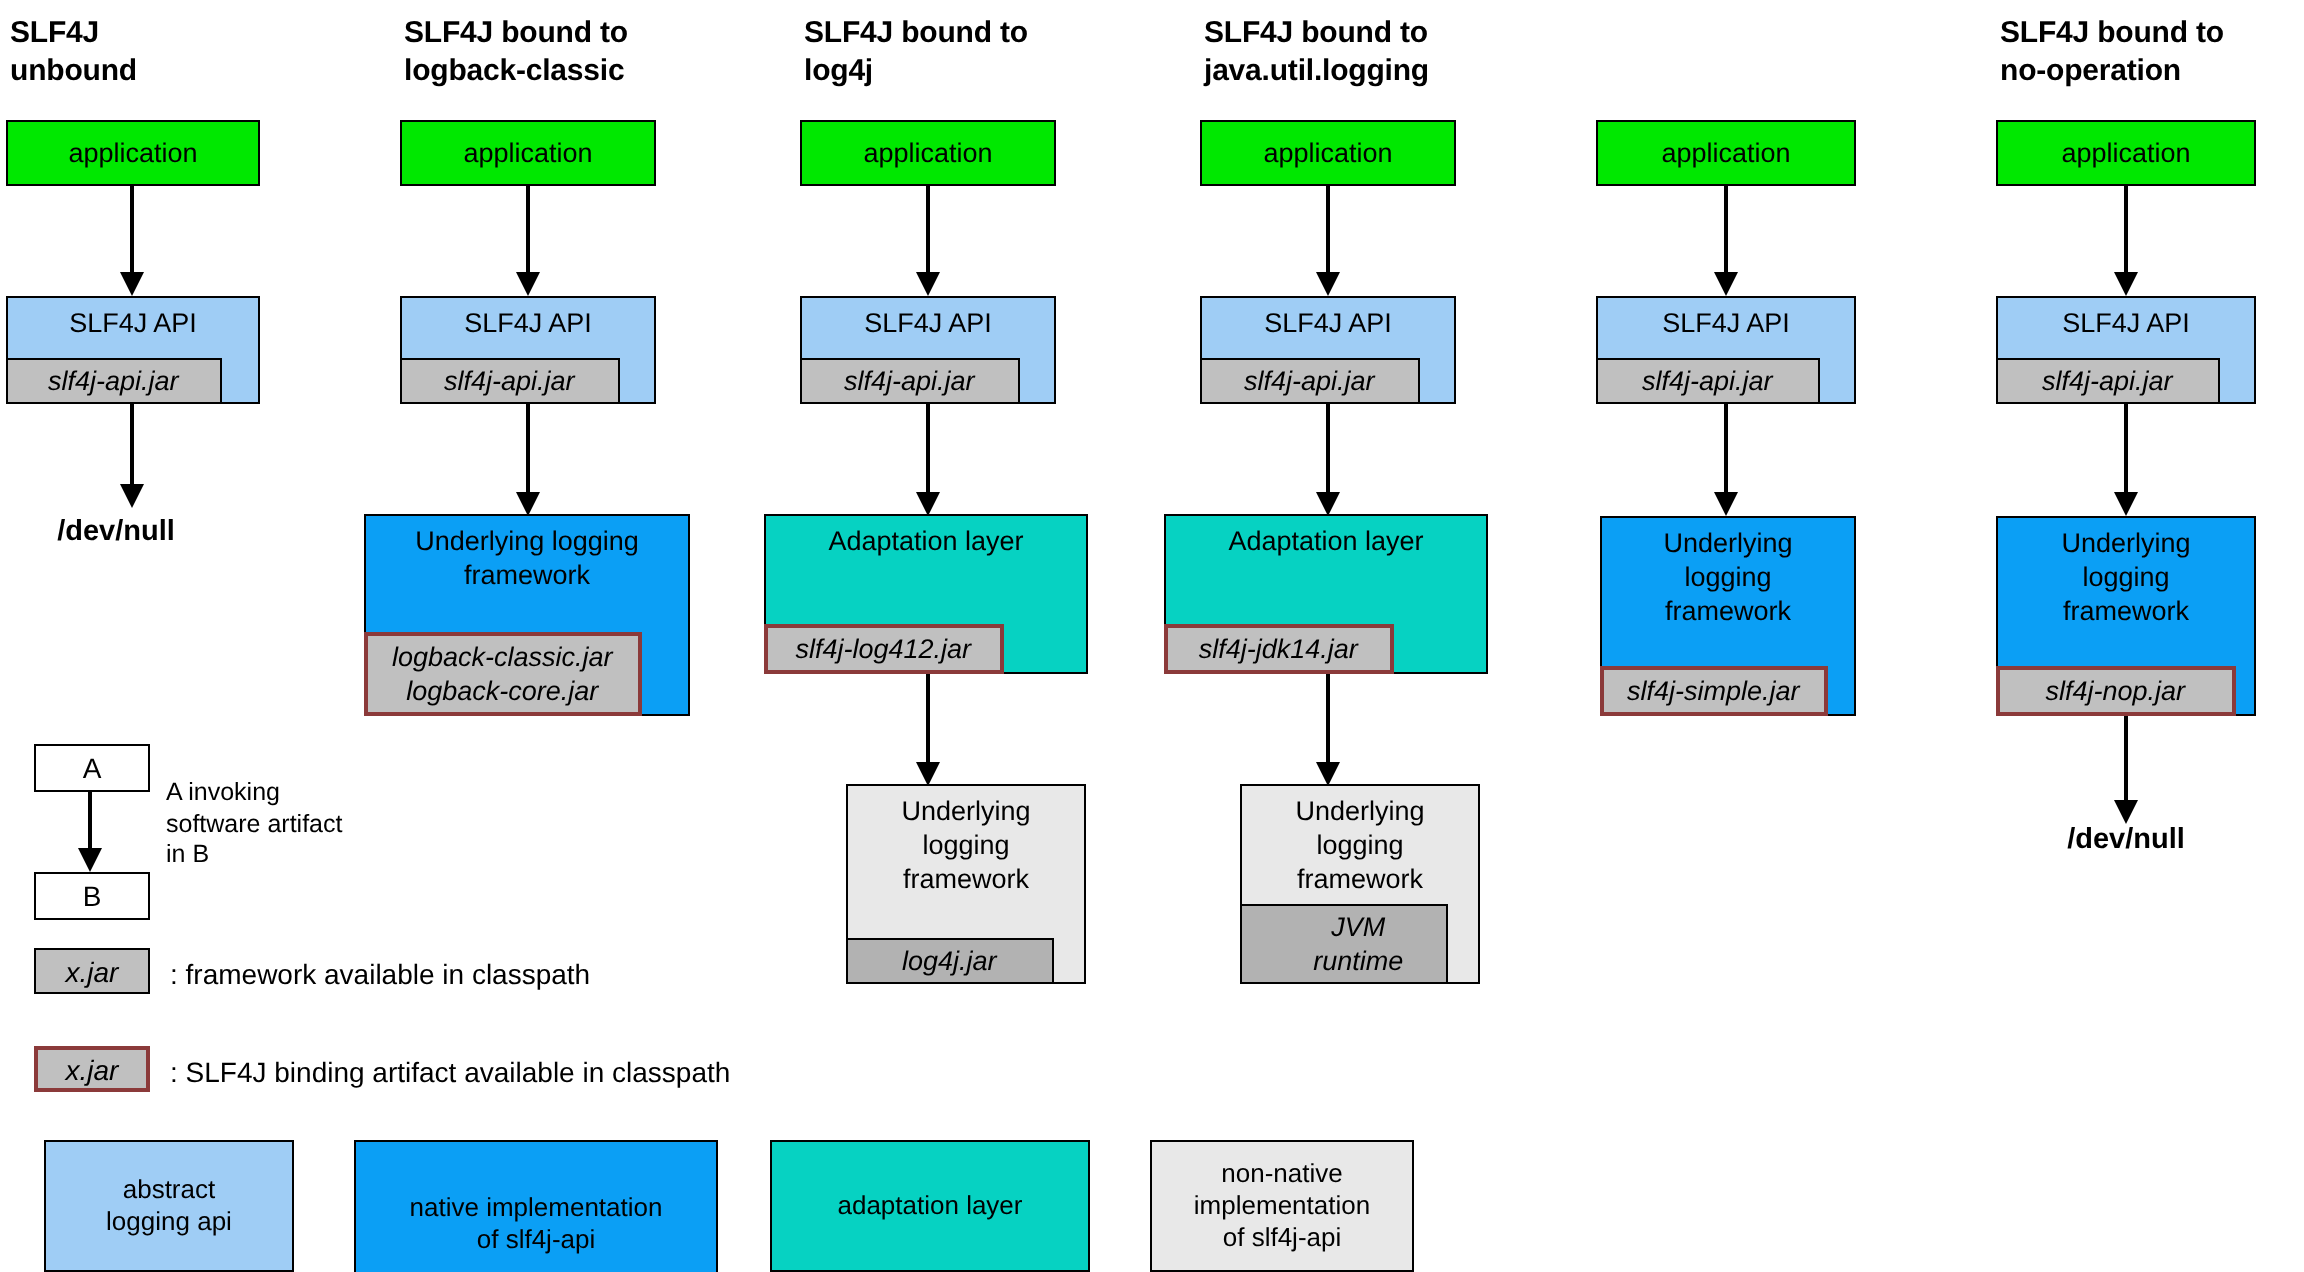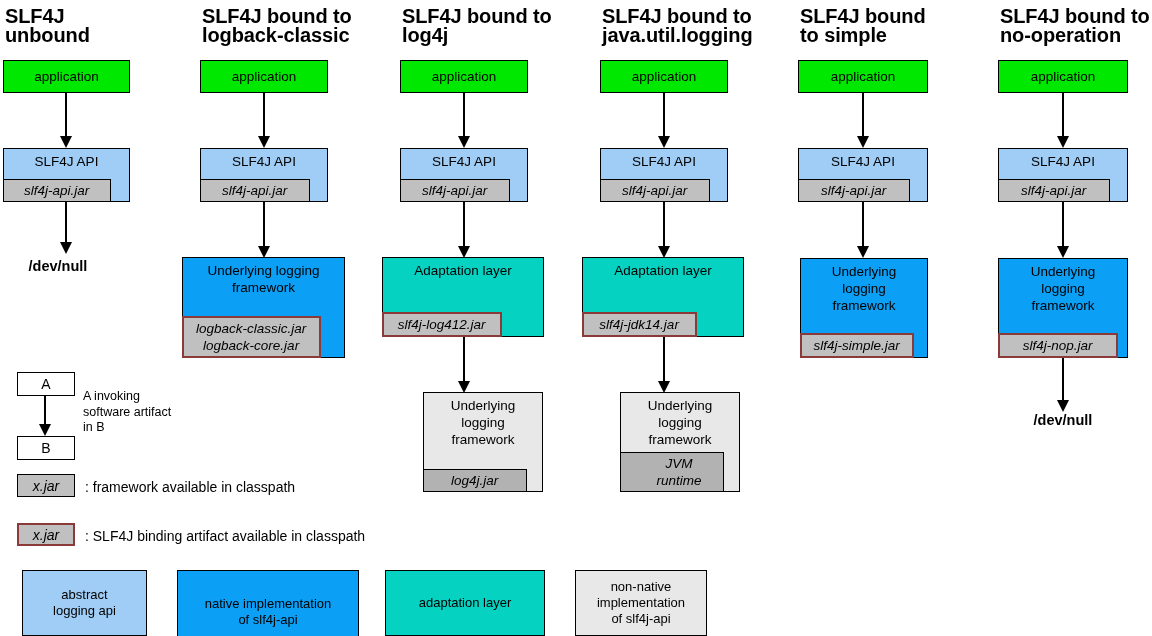--- a/index.html
+++ b/index.html
@@ -19,21 +19,21 @@
     position: absolute;
     left: 0; top: 0;
     width: 1152px;
     height: 636px;
   }
 
   
   .col-title {
     position: absolute;
     font-weight: bold;
-    font-size: 20px;
+    font-size: 15px;
     line-height: 19px;
     letter-spacing: -0.1px;
     white-space: pre-line;
   }
 
   
   .node {
     position: absolute;
     box-sizing: border-box;
     border: 1.4px solid #000000;
@@ -175,22 +175,20 @@
 <div id="canvas">
 
   <div class="col-title" style="left:5px;  top:7px;">SLF4J
 unbound</div>
   <div class="col-title" style="left:202px;top:7px;">SLF4J bound to
 logback-classic</div>
   <div class="col-title" style="left:402px;top:7px;">SLF4J bound to
 log4j</div>
   <div class="col-title" style="left:602px;top:7px;">SLF4J bound to
 java.util.logging</div>
-  <div class="col-title" style="left:800px;top:7px;">SLF4J bound
-to simple</div>
   <div class="col-title" style="left:1000px;top:7px;">SLF4J bound to
 no-operation</div>
 
   <div class="node n-app" style="left:3px;top:60px;width:127px;height:33px;">
     <span class="caption">application</span>
   </div>
   <div class="arrow" style="left:66px;top:93px;height:55px;">
     <div class="shaft" style="height:43px;"></div>
     <div class="head" style="top:43px;"></div>
   </div>

